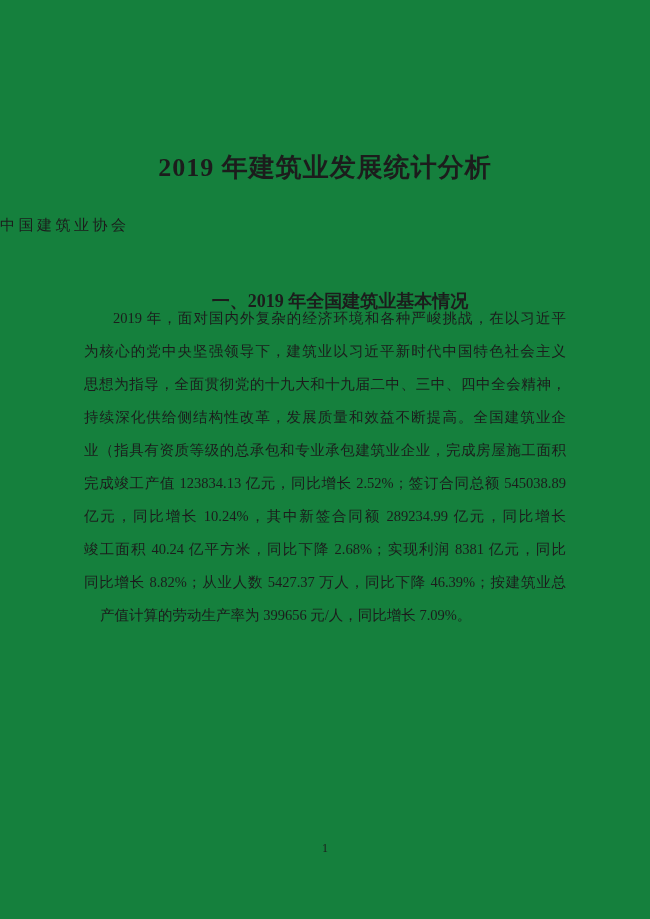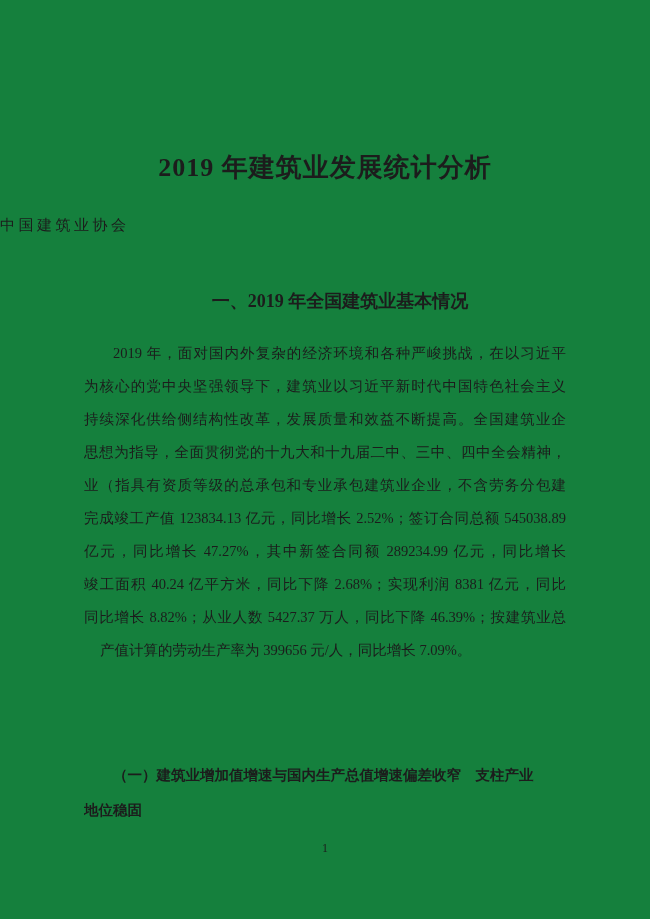--- a/index.html
+++ b/index.html
@@ -44,21 +44,21 @@
     left: 0;
     width: 650px;
     margin: 15px;
     text-align: center;
     font-size: 18px;
     line-height: 28px;
     font-weight: bold;
   }
   .body-text {
     position: absolute;
-    top: 337px;
+    top: 302px;
     left: 84px;
     width: 482px;
     font-size: 14.5px;
   }
   .pline {
     height: 33px;
     line-height: 33px;
     overflow: hidden;
     text-align: justify;
     text-align-last: justify;
@@ -102,30 +102,26 @@
 
   <h1 class="doc-title">2019 年建筑业发展统计分析</h1>
 
   <div class="doc-subtitle">中国建筑业协会</div>
 
   <h2 class="sec-heading">一、2019 年全国建筑业基本情况</h2>
 
   <div class="body-text">
     <div class="pline indent">2019 年，面对国内外复杂的经济环境和各种严峻挑战，在以习近平</div>
     <div class="pline">为核心的党中央坚强领导下，建筑业以习近平新时代中国特色社会主义</div>
+    <div class="pline">思想为指导，全面贯彻党的十九大和十九届二中、三中、四中全会精神，</div>
     <div class="pline">持续深化供给侧结构性改革，发展质量和效益不断提高。全国建筑业企</div>
-    <div class="pline">思想为指导，全面贯彻党的十九大和十九届二中、三中、四中全会精神，</div>
-    <div class="pline">业（指具有资质等级的总承包和专业承包建筑业企业，不含劳务分包建</div>
+    <div class="pline">业（指具有资质等级的总承包和专业承包建筑业企业，完成房屋施工面积</div>
     <div class="pline">完成竣工产值 123834.13 亿元，同比增长 2.52%；签订合同总额 545038.89</div>
-    <div class="pline">亿元，同比增长 47.27%，其中新签合同额 289234.99 亿元，同比增长</div>
+    <div class="pline">亿元，同比增长 10.24%，其中新签合同额 289234.99 亿元，同比增长</div>
     <div class="pline">竣工面积 40.24 亿平方米，同比下降 2.68%；实现利润 8381 亿元，同比</div>
     <div class="pline">同比增长 8.82%；从业人数 5427.37 万人，同比下降 46.39%；按建筑业总</div>
     <div class="pline lastline">产值计算的劳动生产率为 399656 元/人，同比增长 7.09%。</div>
   </div>
 
-  <div class="subheading">
-    <div class="shline indent">（一）建筑业增加值增速与国内生产总值增速偏差收窄　支柱产业</div>
-    <div class="shline">地位稳固</div>
-  </div>
 
   <div class="page-number">1</div>
 
 </div>
 
 </body></html>

